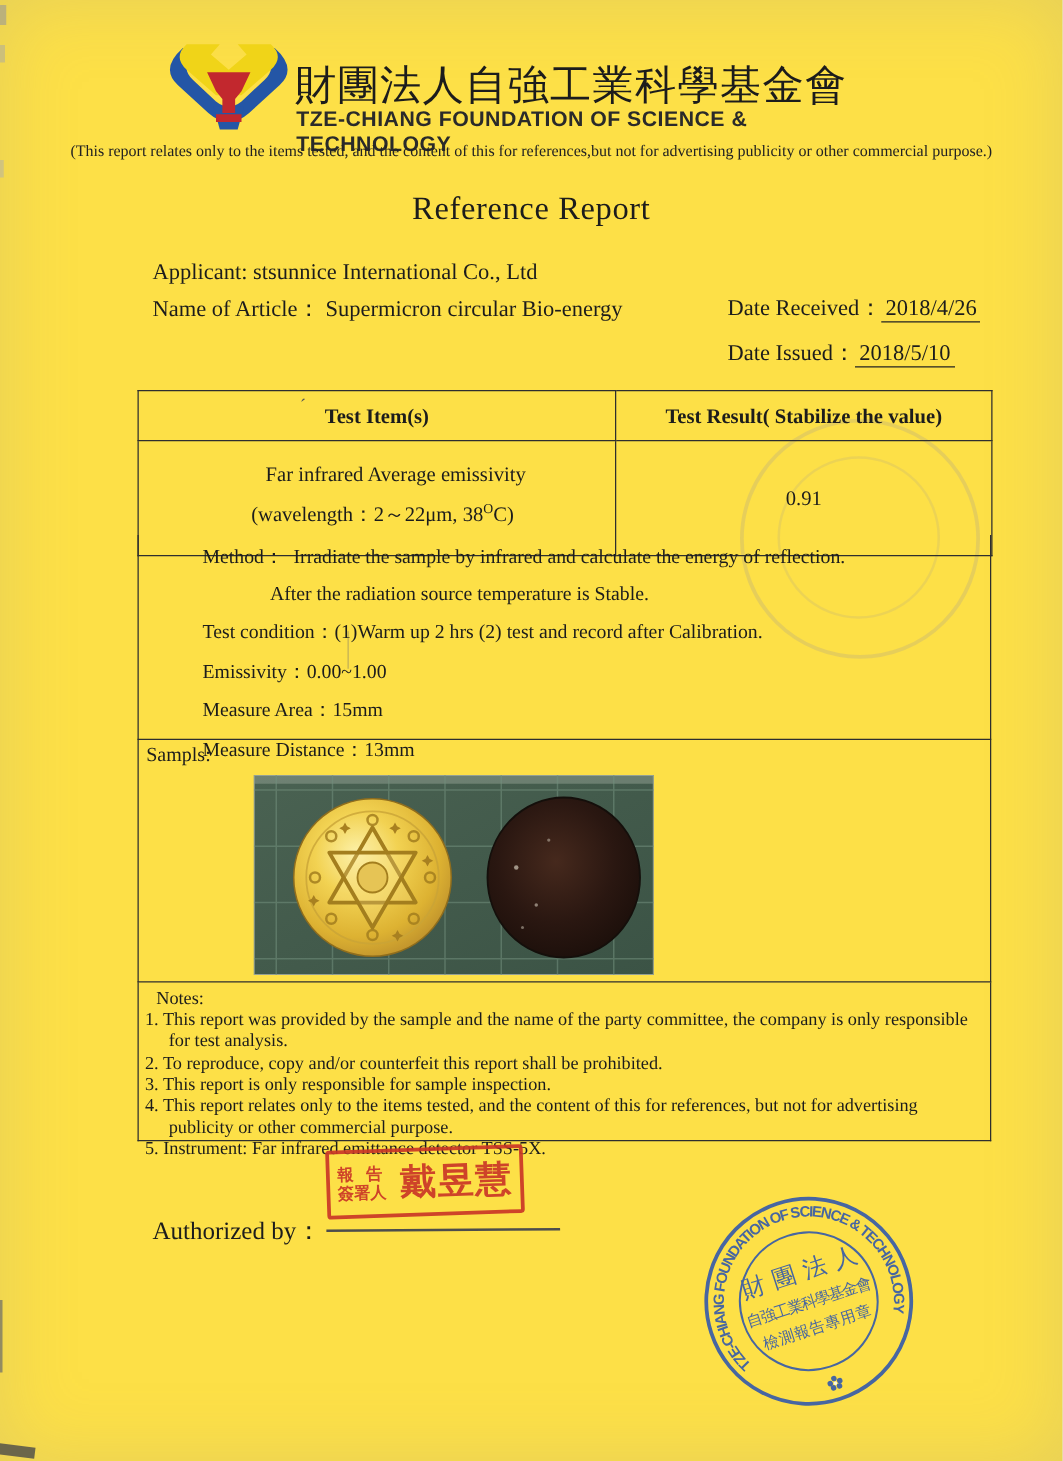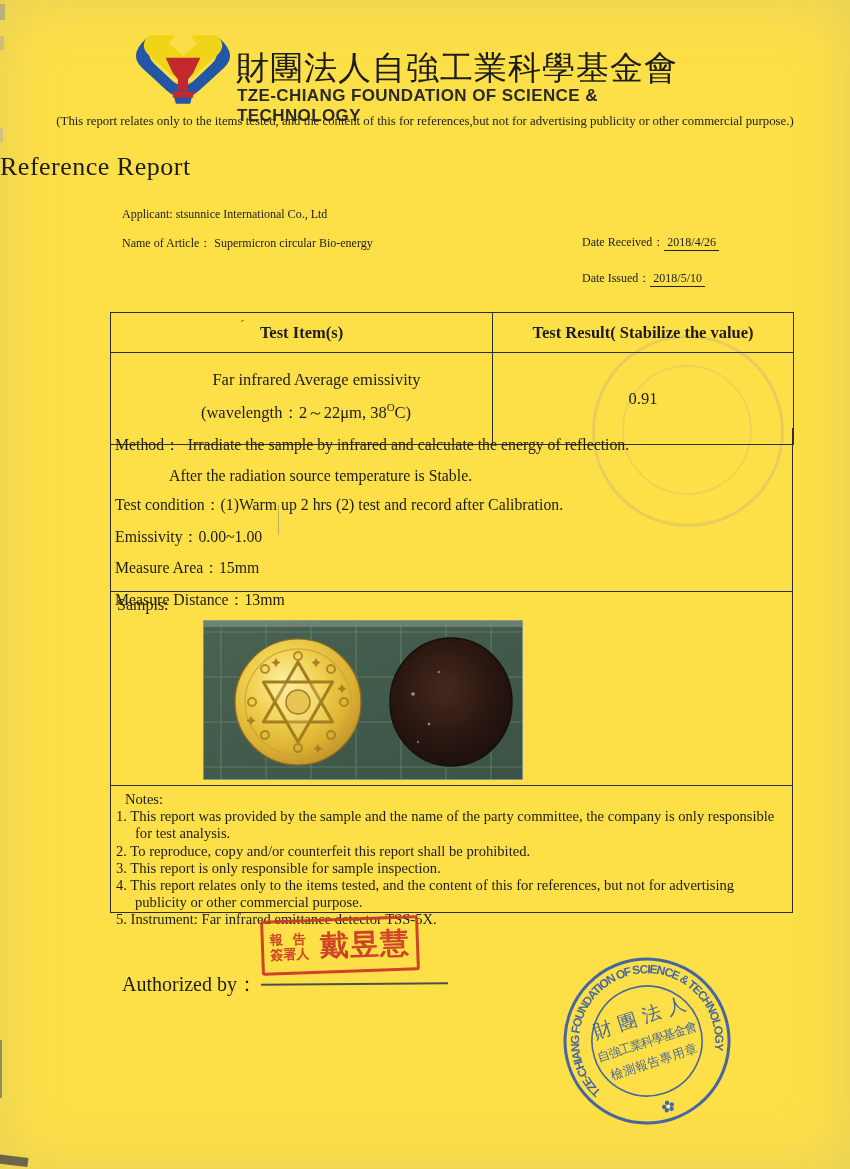--- a/index.html
+++ b/index.html
@@ -11,41 +11,41 @@
   }
   .abs{position:absolute;}
   .pre{white-space:pre-wrap;}
 
   
   .org-zh{left:236px;top:46px;width:470px;font-size:33px;letter-spacing:1px;
           font-family:"Liberation Serif","DejaVu Serif",serif;font-weight:500;}
   .org-en{left:237px;top:86px;width:470px;font-size:17px;font-weight:bold;letter-spacing:.4px;
           font-family:"Liberation Sans","DejaVu Sans",sans-serif;color:#2a2a2a;}
   .disclaimer{left:0;top:114px;width:850px;text-align:center;font-size:12.8px;color:#222;}
-  .report-title{left:0;top:152px;width:850px;text-align:left;font-size:26px;letter-spacing:.5px;}
-
-  
-  .info-line{font-size:12px;text-align:right;}
+  .report-title{left:0;top:152px;width:850px;text-align:center;font-size:26px;letter-spacing:.5px;}
+
+  
+  .info-line{font-size:18px;text-align:right;}
   .u-val{border-bottom:1.4px solid #222;padding:0 3px 1px 3px;}
 
   
   .rtable{position:absolute;left:110px;top:312px;width:683px;border-collapse:collapse;table-layout:fixed;}
   .rtable th,.rtable td{border:1.6px solid #2e2e2e;font-size:16.5px;vertical-align:middle;}
   .rtable th{height:37px;font-weight:bold;text-align:center;}
   .rtable td{height:79px;text-align:center;}
   .cell-item{padding:4px 6px 8px 0;}
   .cell-item .l1{padding-left:36px;margin-bottom:11px;}
   .cell-item .l2{padding-left:15px;}
   .cell-result{text-align:center;}
   sup{font-size:11px;}
 
   
   .sec{position:absolute;left:110px;width:683px;border:1.6px solid #2e2e2e;box-sizing:border-box;}
   .sec.no-top{border-top:none;}
-  .method-box{top:428px;height:164px;padding-top:7px;}
+  .method-box{top:428px;height:164px;padding-top:7px;padding-left:47px;}
   .m-line{font-size:15.8px;margin:0 0 10.5px 4px;}
   .m-line.indent{margin-left:58px;}
   .samples-box{top:592px;height:194px;}
   .samples-label{left:6px;top:4px;font-size:16px;}
   .notes-box{top:786px;height:127px;padding:5px 8px 0 5px;font-size:14.6px;line-height:17.2px;}
   .note-head{padding-left:9px;}
   .note-item{padding-left:19px;text-indent:-19px;}
 
   
   .auth-label{left:122px;top:953px;font-size:20px;margin-top:18px;}

